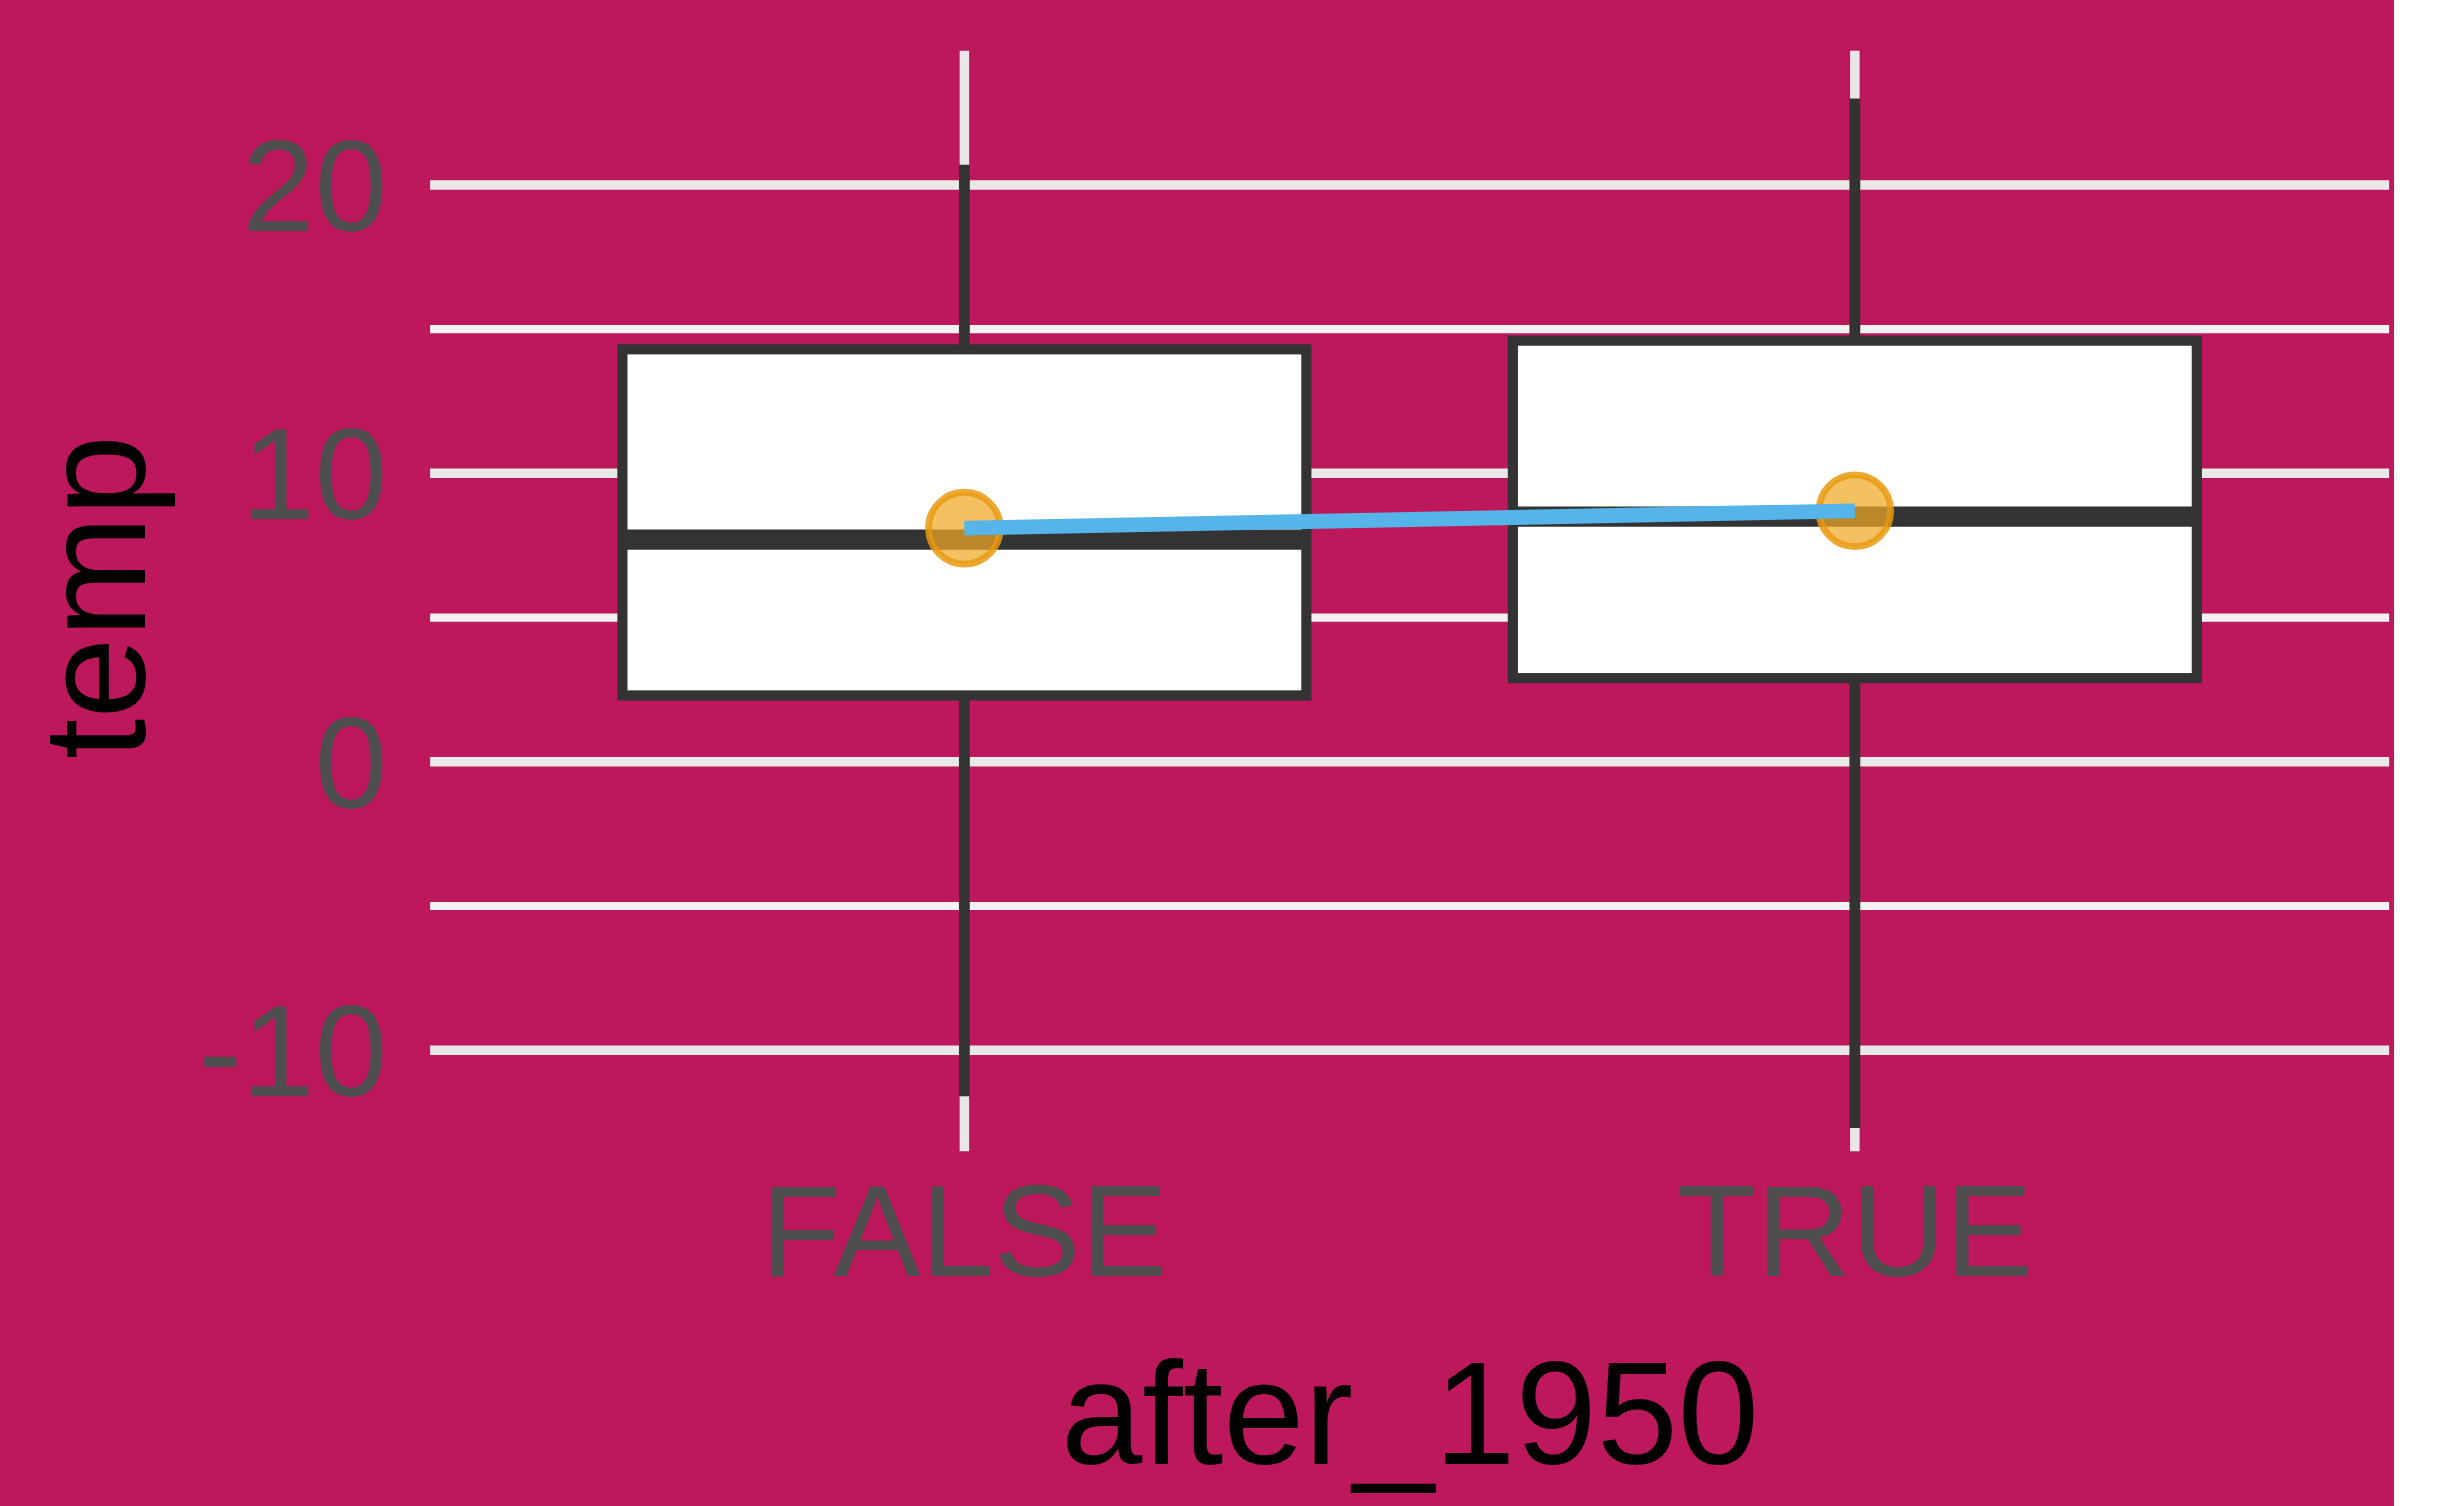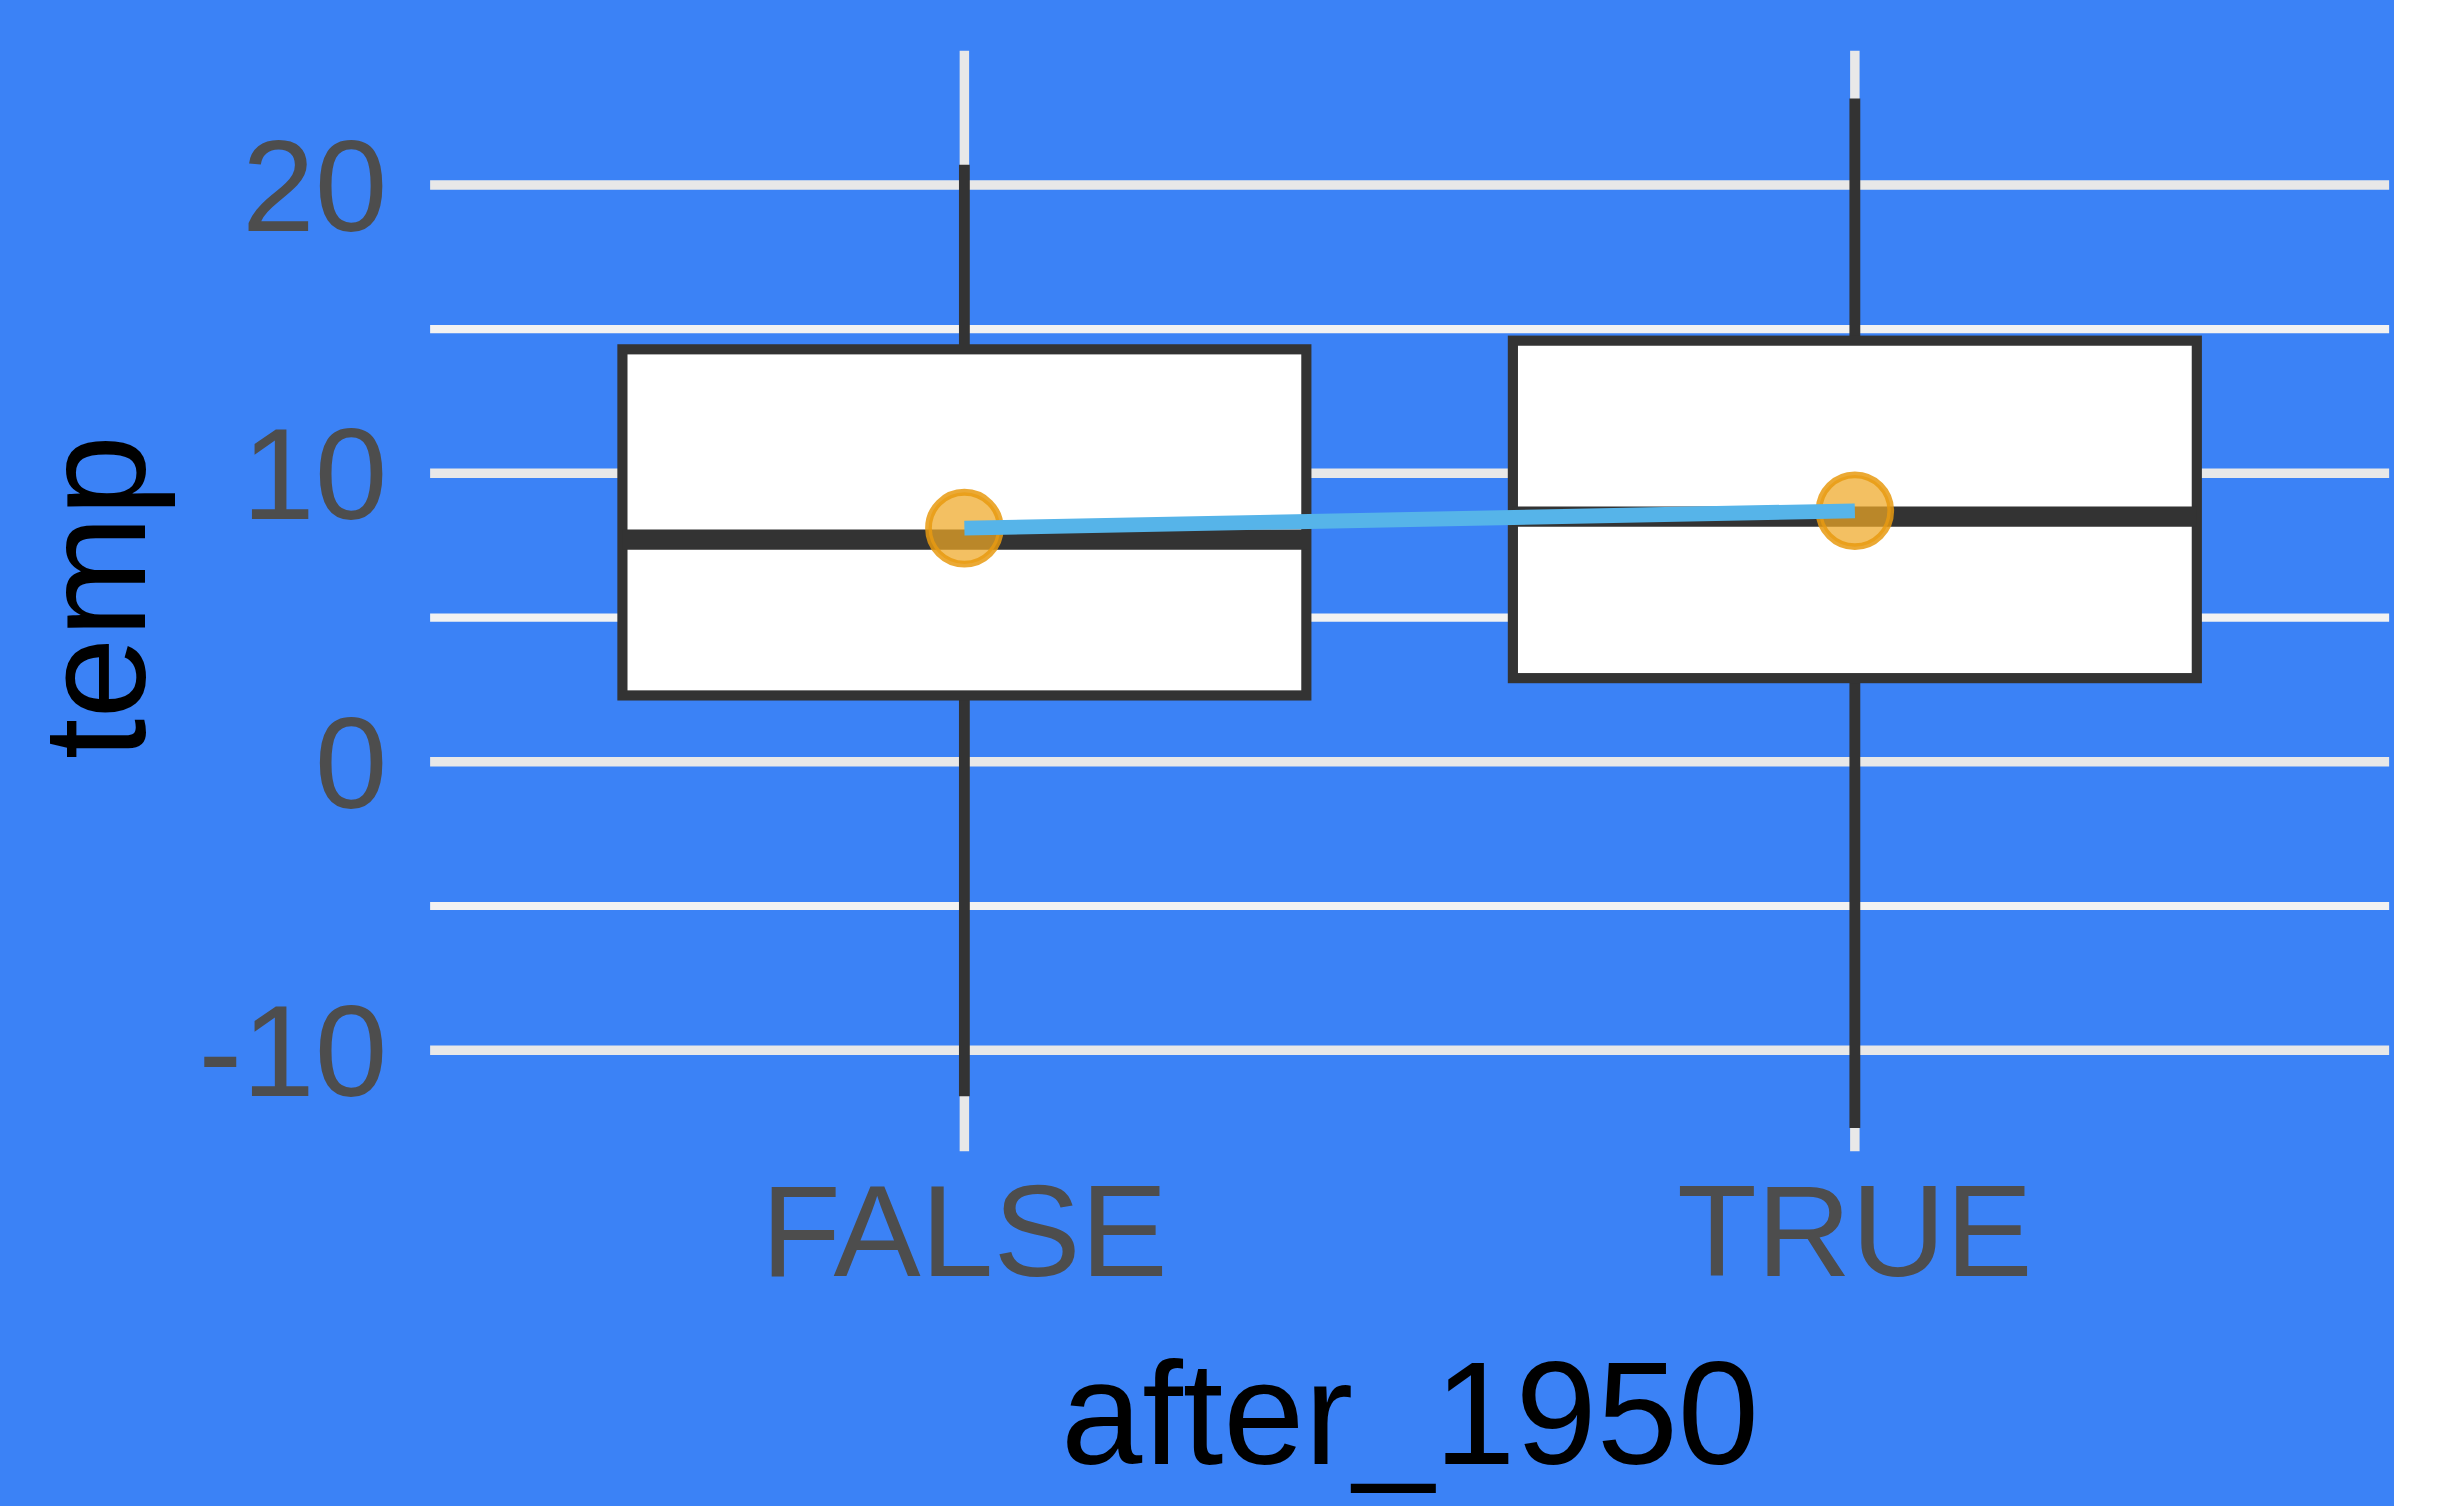--- a/index.html
+++ b/index.html
@@ -1,20 +1,20 @@
 <!DOCTYPE html>
 <html style="font-size:10.8px"><head>
 <meta charset="utf-8">
 <style>
   html, body { margin: 0; padding: 0; background: #ffffff; }
   .figure {
     position: relative;
     width: 2394px;
     height: 1506px;
-    background: #3b82f6;
+    background: #be185d;
     font-family: "Liberation Sans", sans-serif;
     overflow: hidden;
     text-decoration: underline;
   }
   .figure svg { position: absolute; left: 0; top: 0; }
   .axis-title {
     position: absolute;
     color: #000000;
     font-size: 146px;
     line-height: 1;

